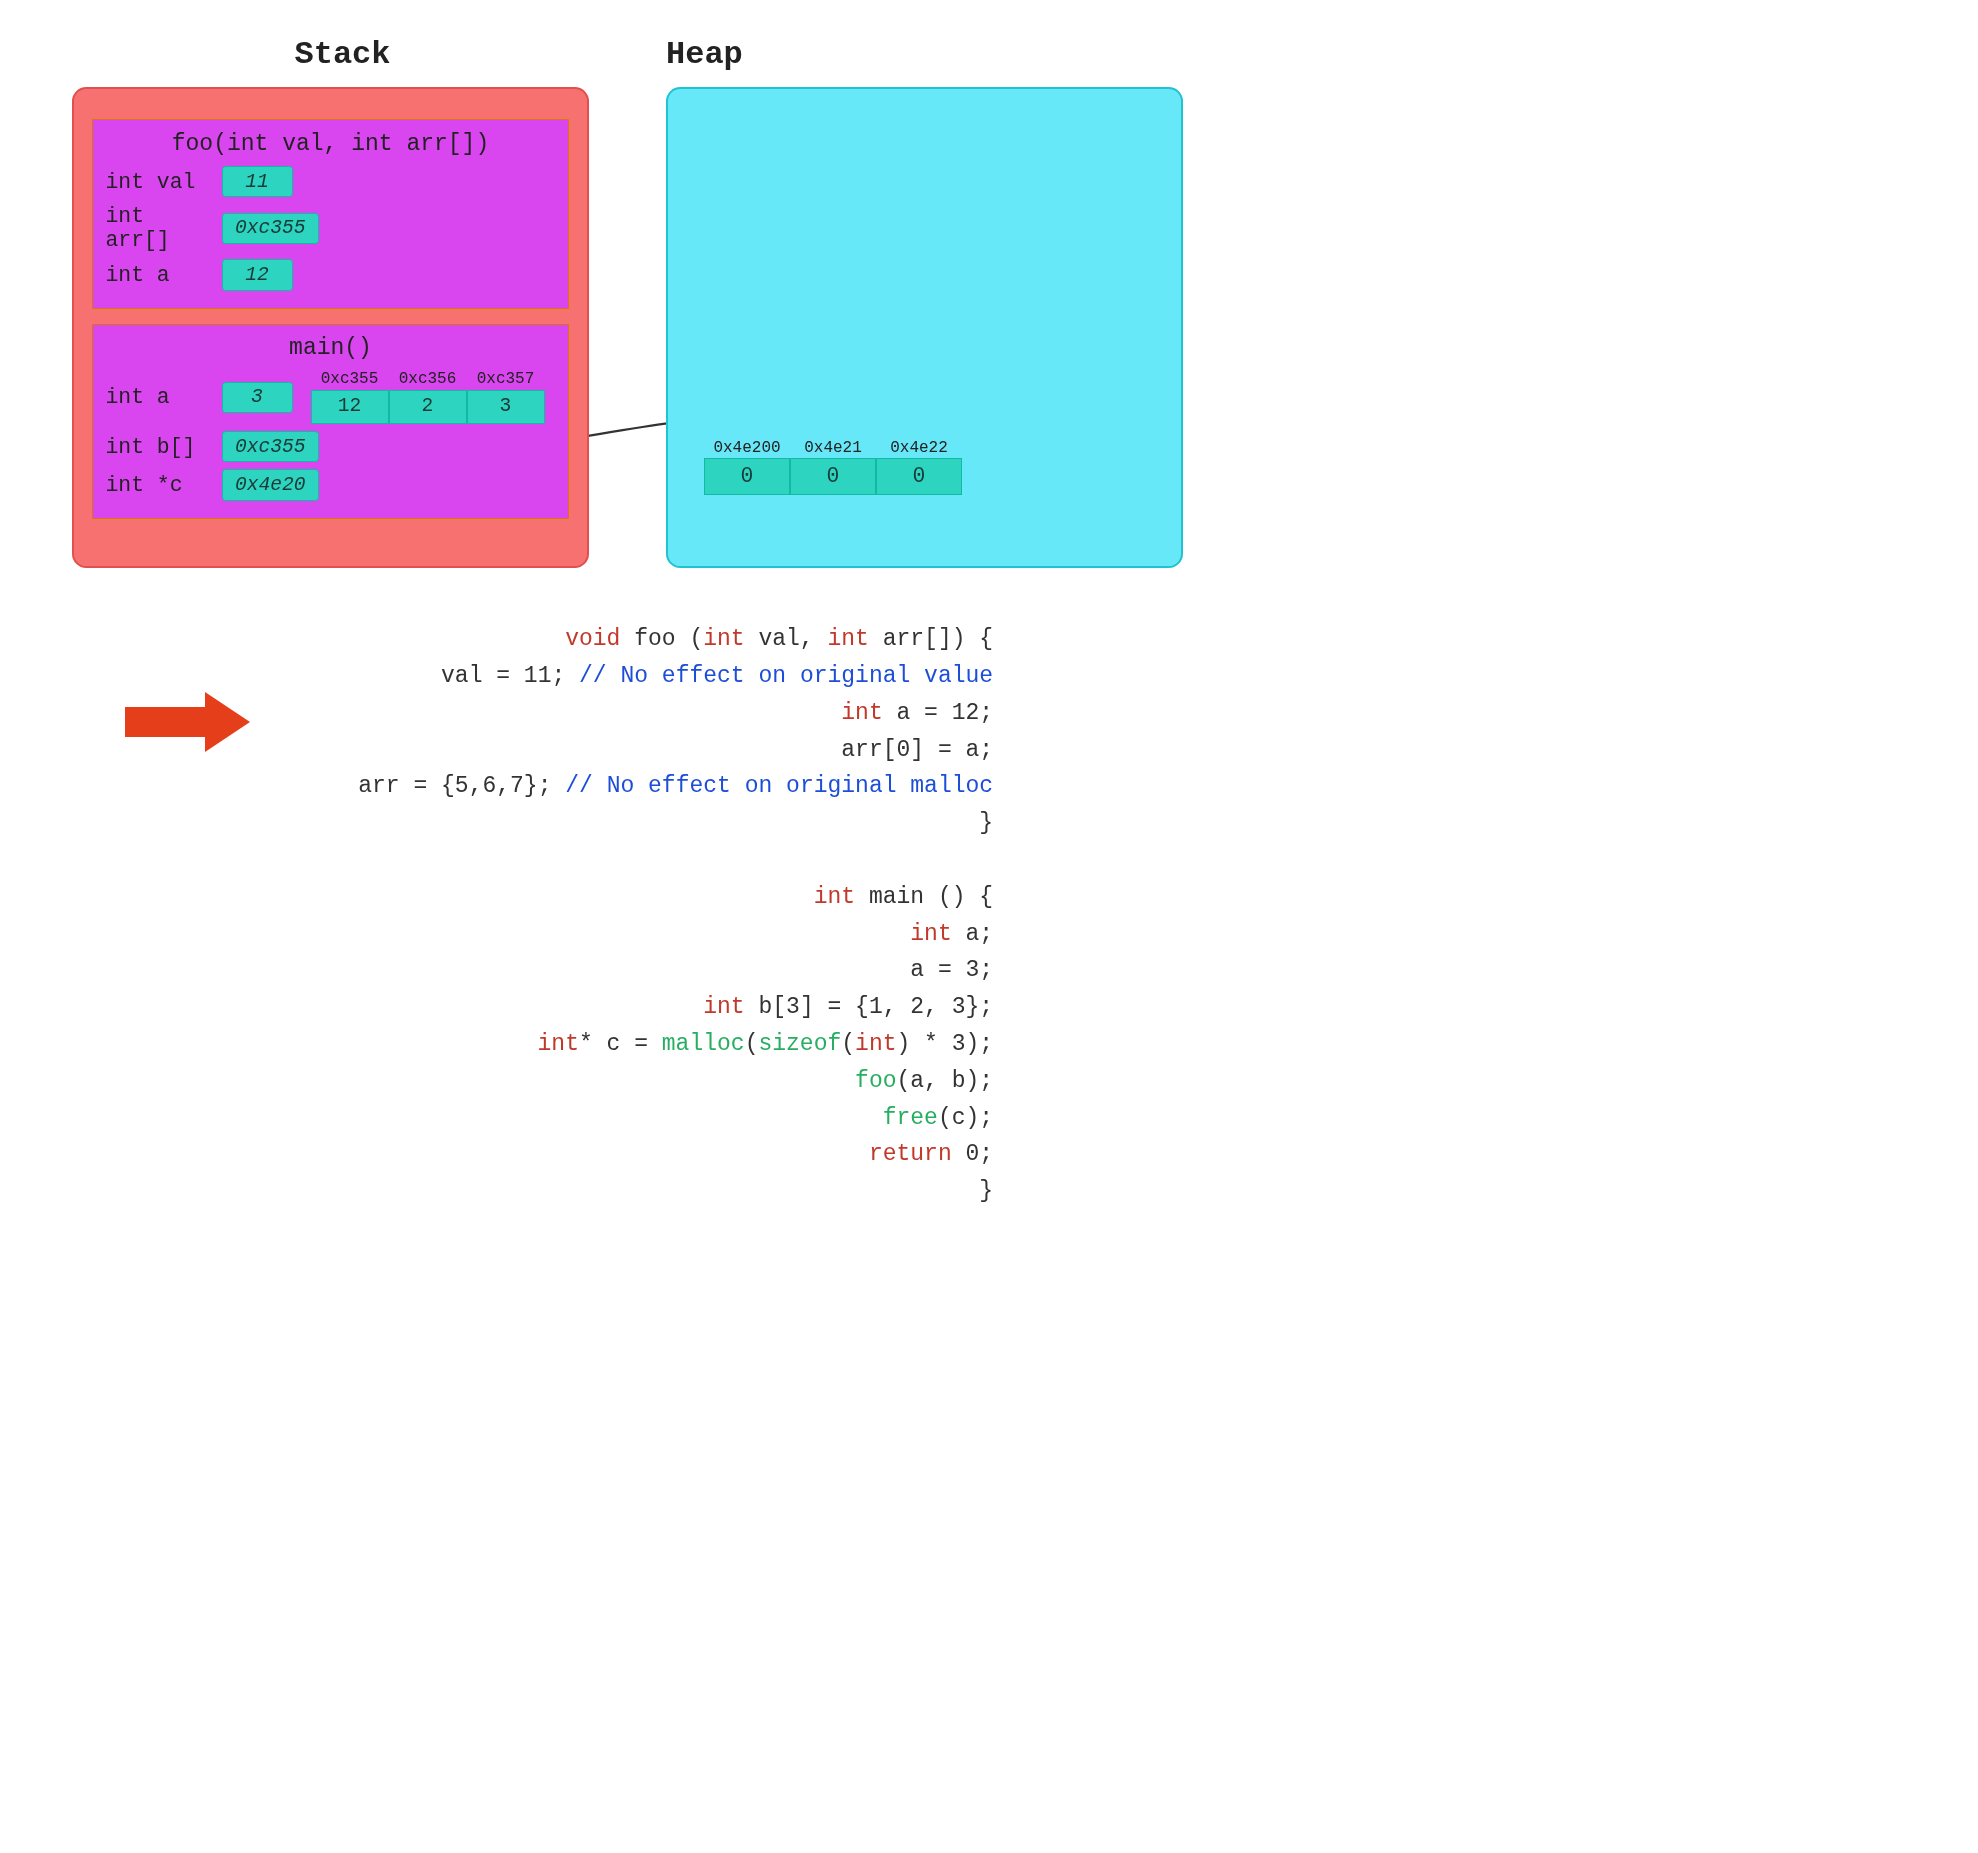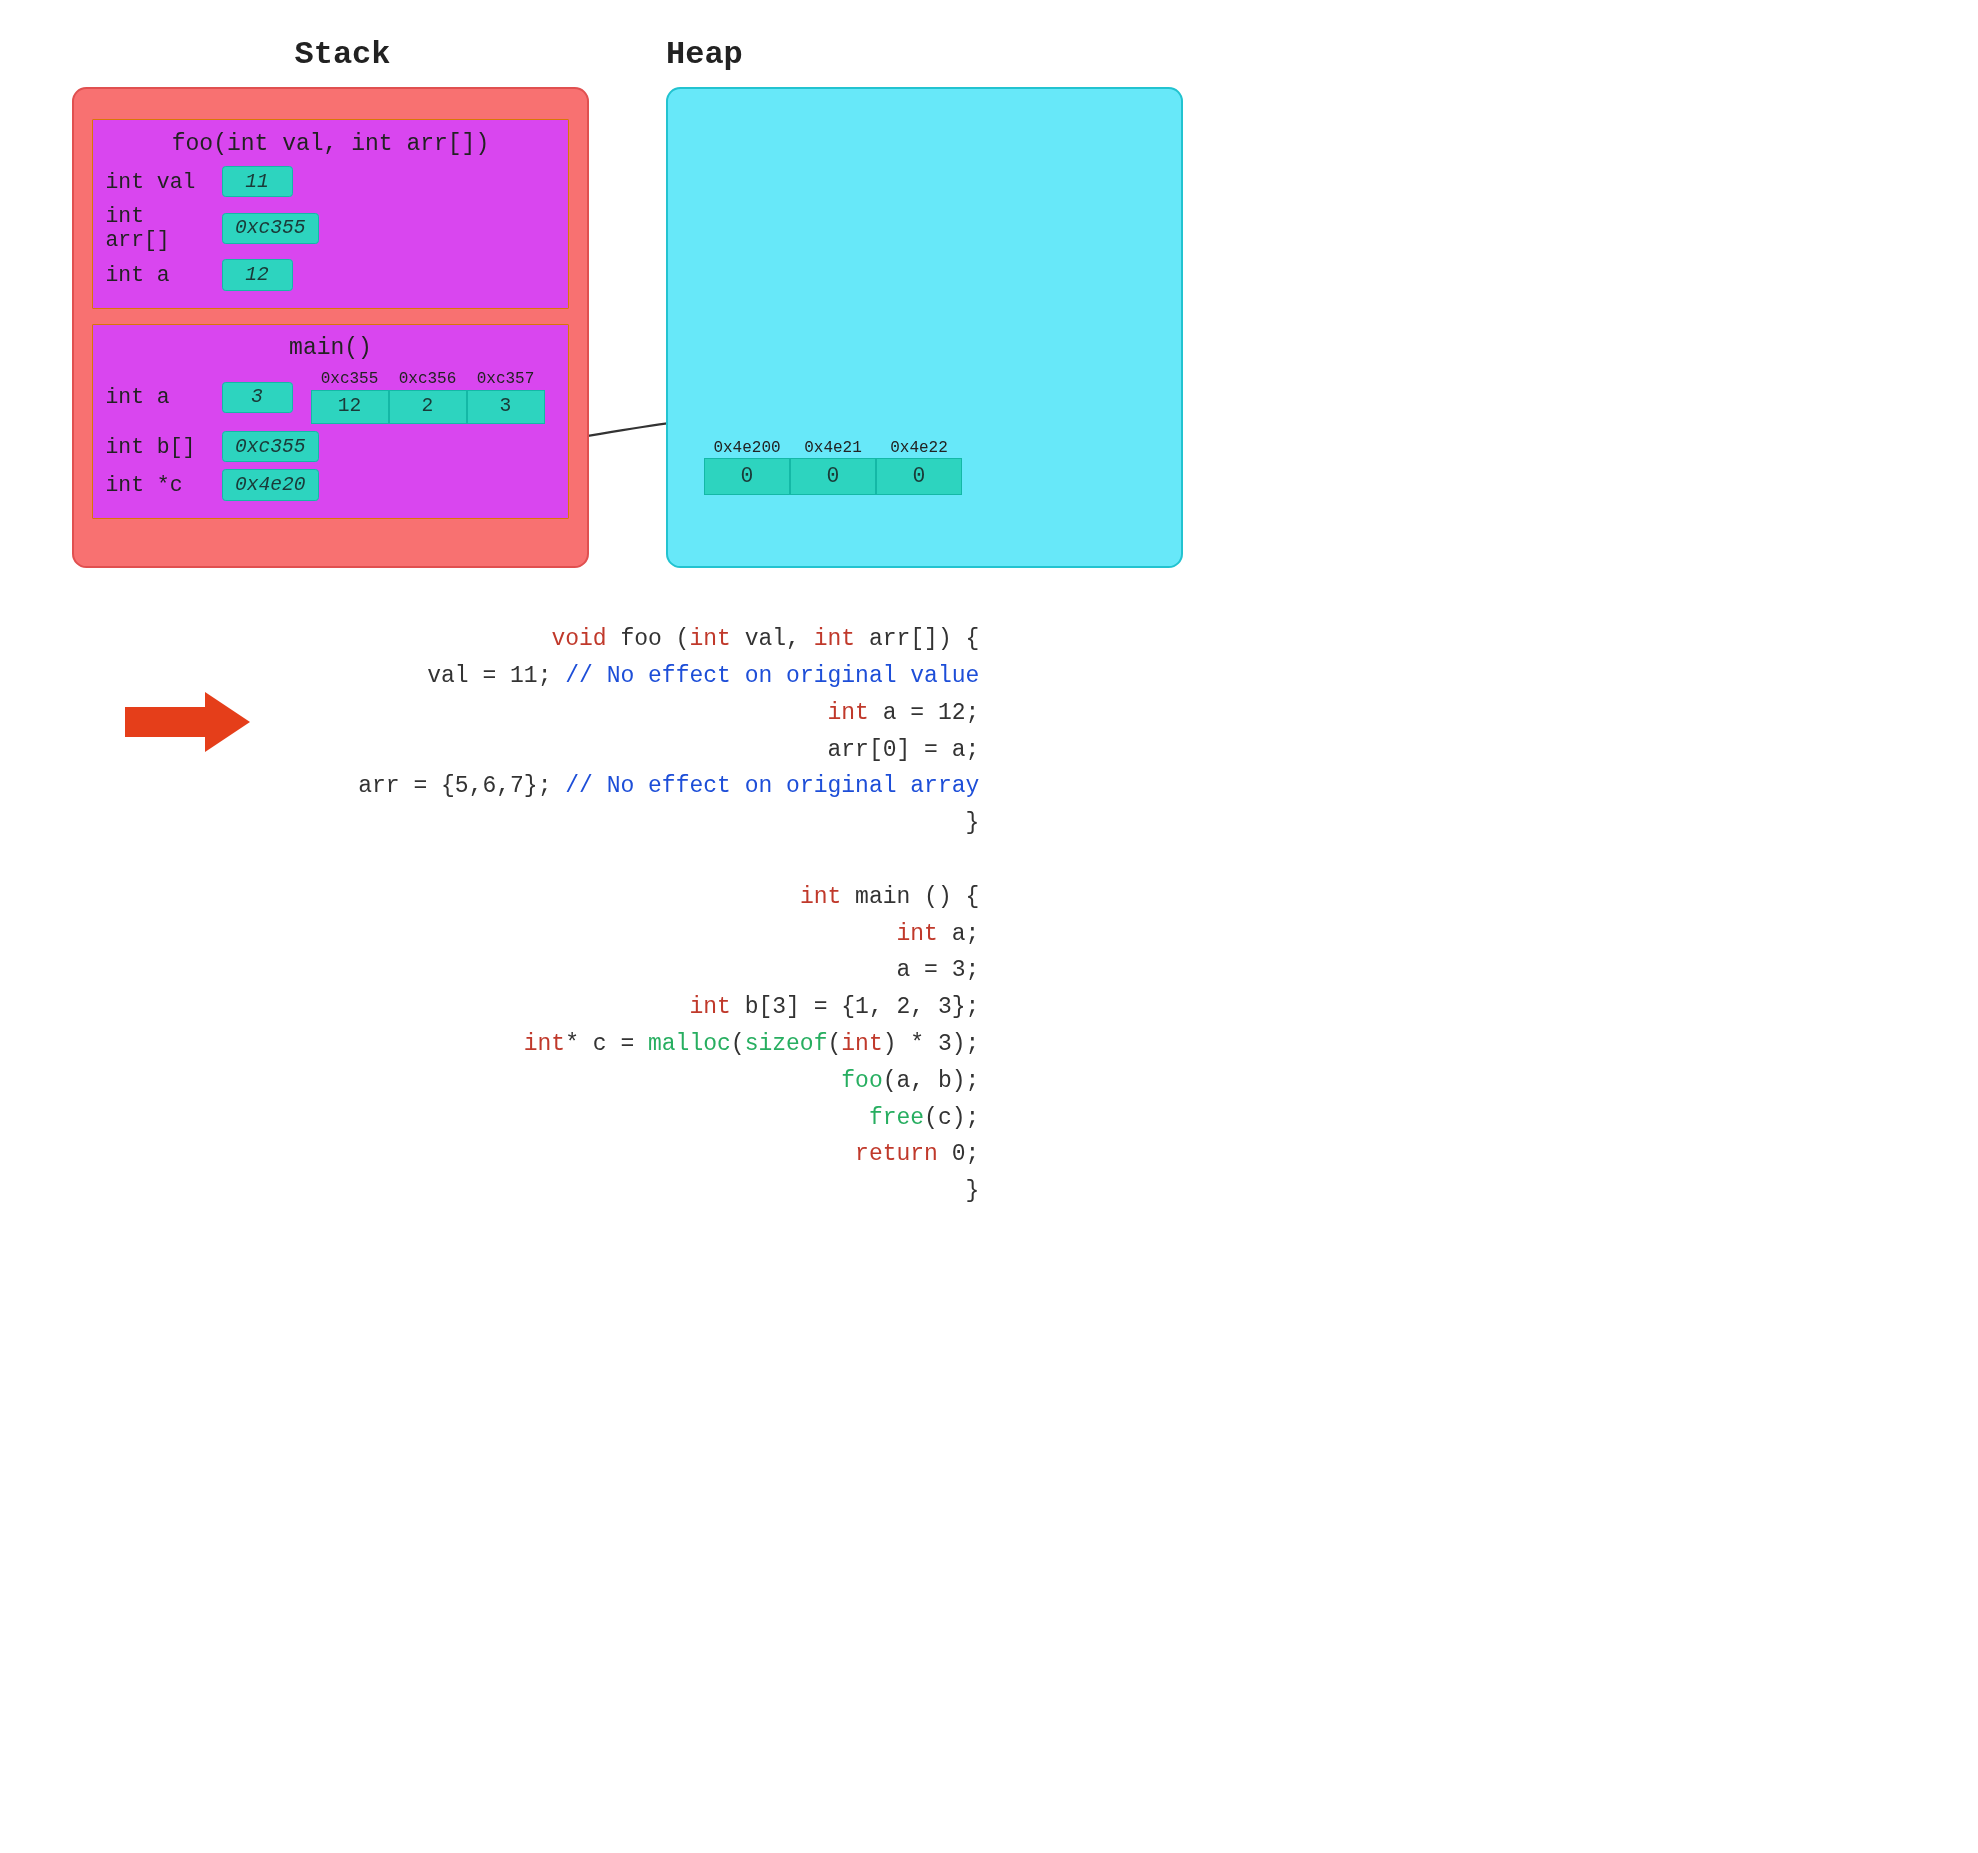--- a/index.html
+++ b/index.html
@@ -303,21 +303,21 @@
       <div style="width:0;height:0;border-top:30px solid transparent;border-bottom:30px solid transparent;border-left:45px solid #e53e1a;"></div>
     </div>
   </div>
 
   <div class="code-block">
     
     <div class="code-line"><span class="kw">void</span> foo (<span class="kw">int</span> val, <span class="kw">int</span> arr[]) {</div>
     <div class="code-line">    val = 11; <span class="comment">// No effect on original value</span></div>
     <div class="code-line">    <span class="kw">int</span> a = 12;</div>
     <div class="code-line">    arr[0] = a;</div>
-    <div class="code-line">    arr = {5,6,7}; <span class="comment">// No effect on original array</span></div>
+    <div class="code-line">    arr = {5,6,7}; <span class="comment">// No effect on original malloc</span></div>
     <div class="code-line">}</div>
     <br>
     
     <div class="code-line"><span class="kw">int</span> main () {</div>
     <div class="code-line">    <span class="kw">int</span> a;</div>
     <div class="code-line">    a = 3;</div>
     <div class="code-line">    <span class="kw">int</span> b[3] = {1, 2, 3};</div>
     <div class="code-line">    <span class="kw">int</span>* c = <span class="fn">malloc</span>(<span class="fn">sizeof</span>(<span class="kw">int</span>) * 3);</div>
     <div class="code-line">    <span class="fn">foo</span>(a, b);</div>
     <div class="code-line">    <span class="fn">free</span>(c);</div>

